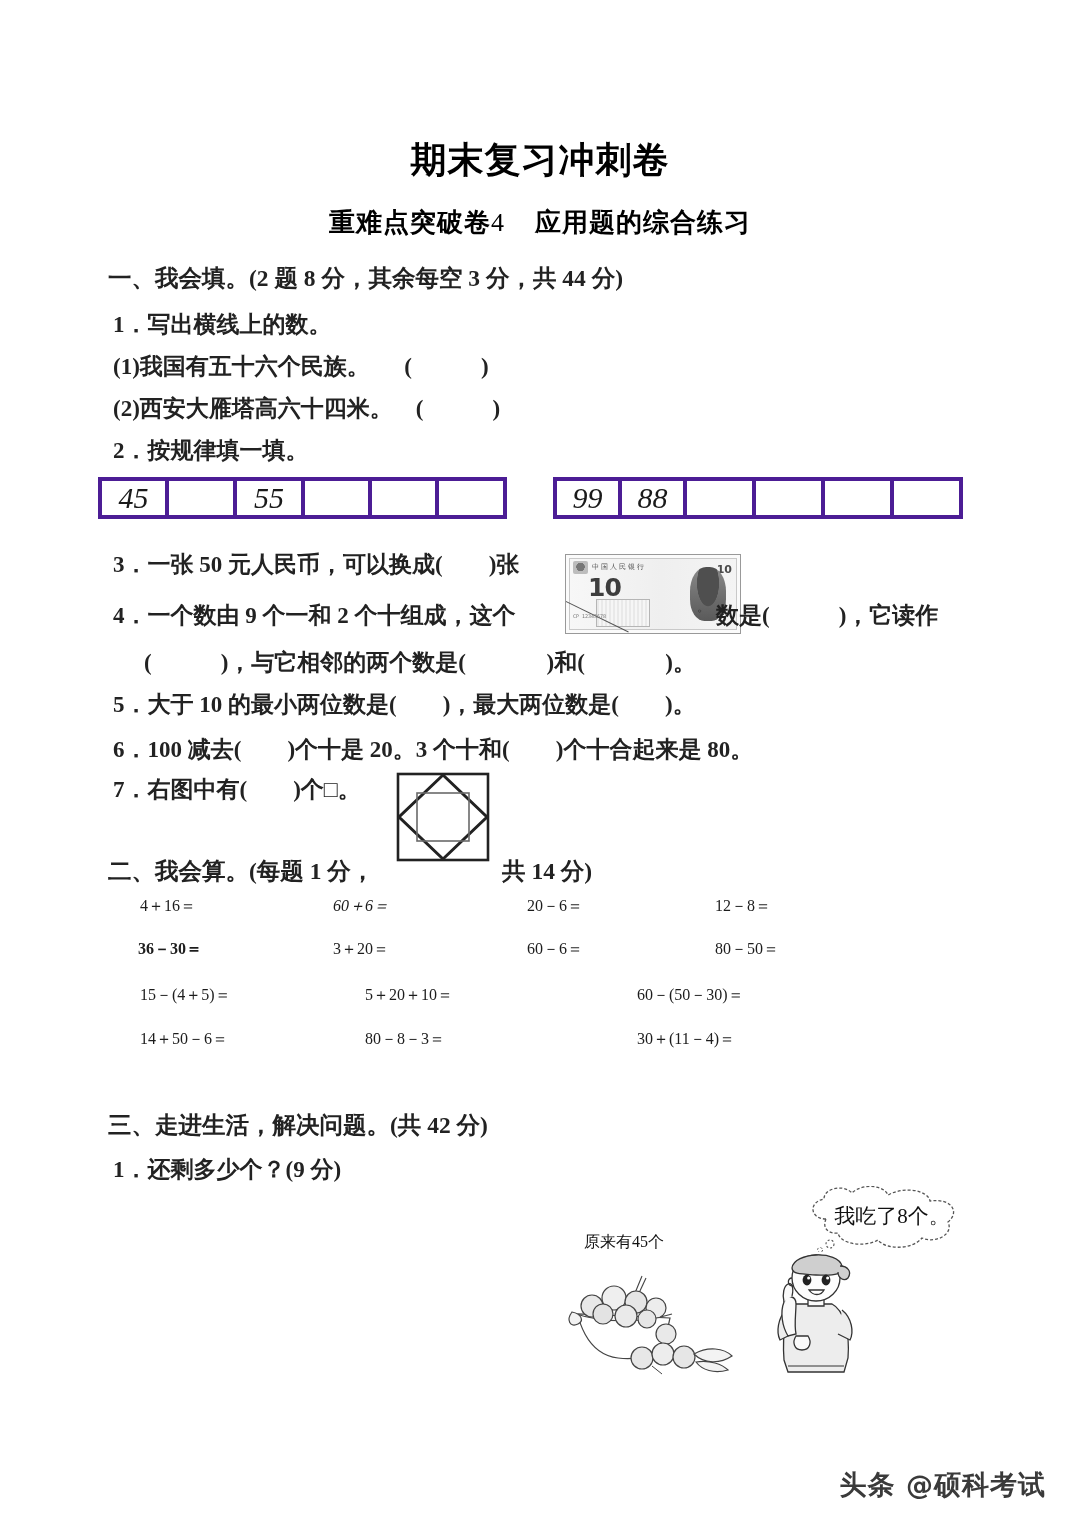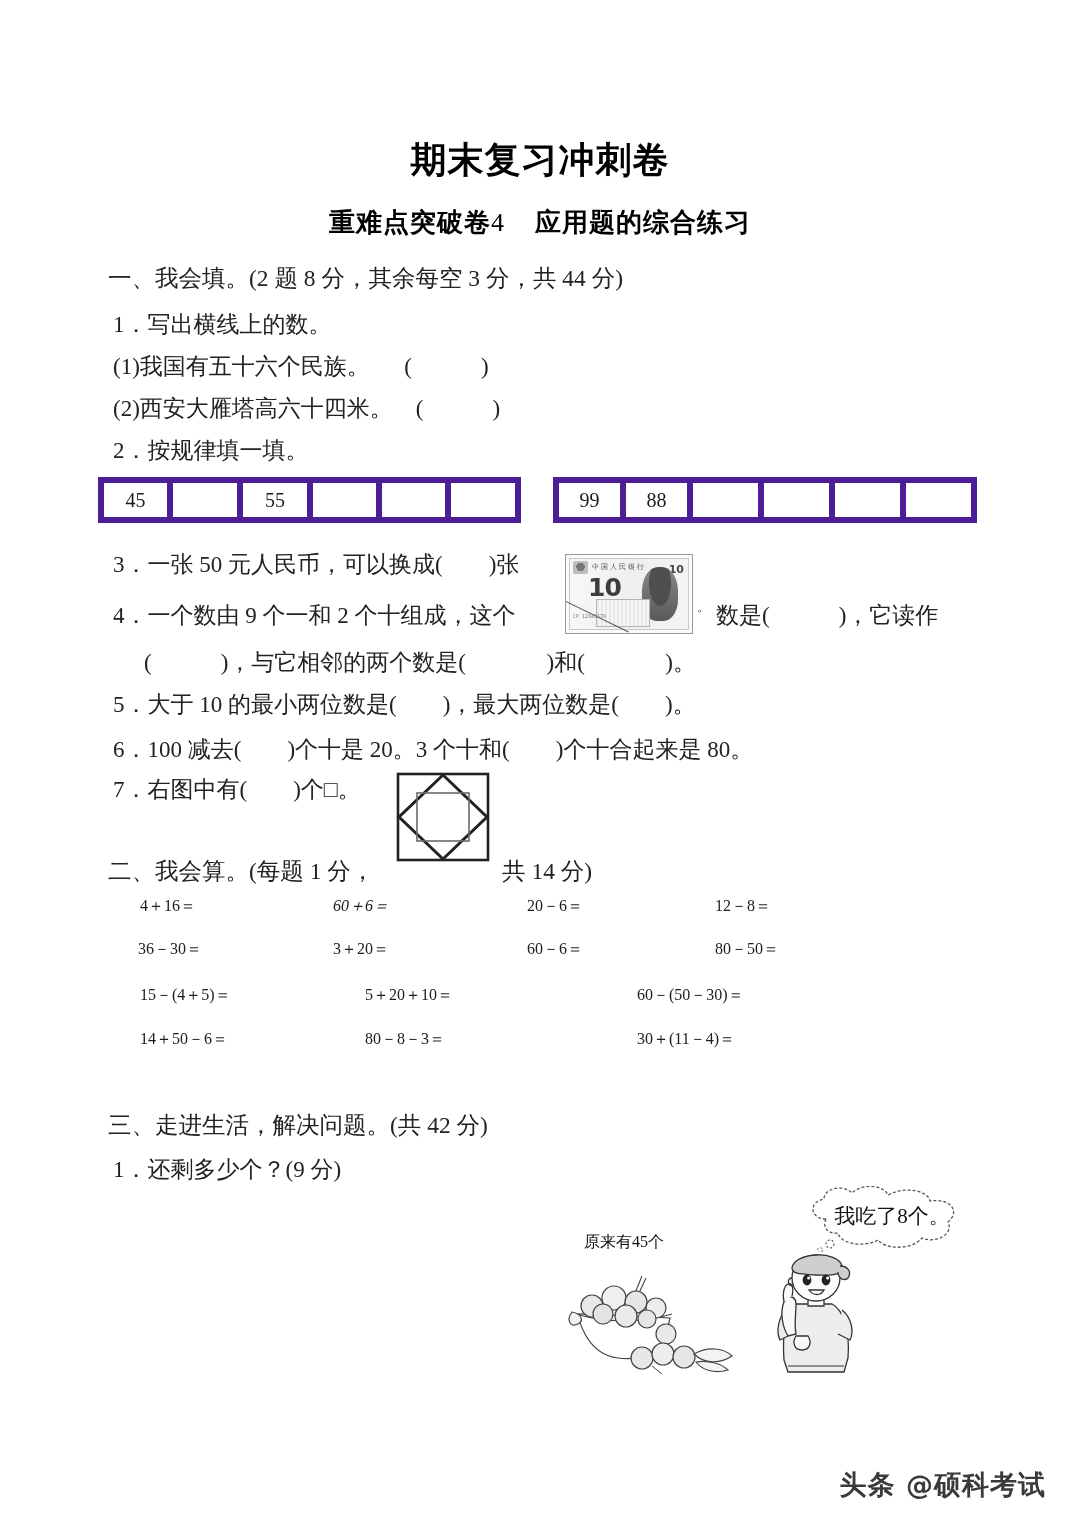--- a/index.html
+++ b/index.html
@@ -47,49 +47,52 @@
     font-weight: normal;
   }
 
   
   .line {
     position: absolute;
     font-size: 23px;
     line-height: 30px;
     white-space: pre;
     color: #222;
+    font-weight: bold;
   }
   .sec-head { font-size: 23.5px; }
 
   
   .numtable {
     position: absolute;
     border-collapse: collapse;
     table-layout: fixed;
   }
   .numtable td {
-    border: 6px solid #4c1d95;
+    border: 4px solid #4c1d95;
     height: 34px;
     text-align: center;
     vertical-align: middle;
-    font-size: 20px;
+    font-size: 30px;
     font-family: "Liberation Serif", serif;
     padding: 0;
+    font-style: italic;
   }
 
   
   .note {
     position: absolute;
     left: 565px;
     top: 554px;
     width: 126px;
     height: 78px;
     border: 1px solid #999;
     background: #fbfbfb;
     overflow: hidden;
+    padding-left: 48px;
   }
   .note .inner {
     position: absolute;
     left: 3px; top: 3px; right: 3px; bottom: 3px;
     border: 1px solid #c9c9c9;
     background: linear-gradient(90deg,#f7f7f7 0%, #efefef 55%, #f4f4f4 100%);
   }
   .note .bank-txt {
     position: absolute;
     top: 7px; left: 26px;
@@ -306,21 +309,21 @@
   </svg>
 
   <div class="line sec-head" style="left:108px; top:856px;">二、我会算。(每题 1 分，</div>
   <div class="line sec-head" style="left:502px; top:856px;">共 14 分)</div>
 
   <div class="calc" style="left:140px; top:896px;">4＋16＝</div>
   <div class="calc" style="left:333px; top:896px;font-style:italic;">60＋6＝</div>
   <div class="calc" style="left:527px; top:896px;">20－6＝</div>
   <div class="calc" style="left:715px; top:896px;">12－8＝</div>
 
-  <div class="calc" style="left:138px; top:939px;">36－30＝</div>
+  <div class="calc" style="left:138px; top:939px;font-weight:bold;">36－30＝</div>
   <div class="calc" style="left:333px; top:939px;">3＋20＝</div>
   <div class="calc" style="left:527px; top:939px;">60－6＝</div>
   <div class="calc" style="left:715px; top:939px;">80－50＝</div>
 
   <div class="calc" style="left:140px; top:985px;">15－(4＋5)＝</div>
   <div class="calc" style="left:365px; top:985px;">5＋20＋10＝</div>
   <div class="calc" style="left:637px; top:985px;">60－(50－30)＝</div>
 
   <div class="calc" style="left:140px; top:1029px;">14＋50－6＝</div>
   <div class="calc" style="left:365px; top:1029px;">80－8－3＝</div>

